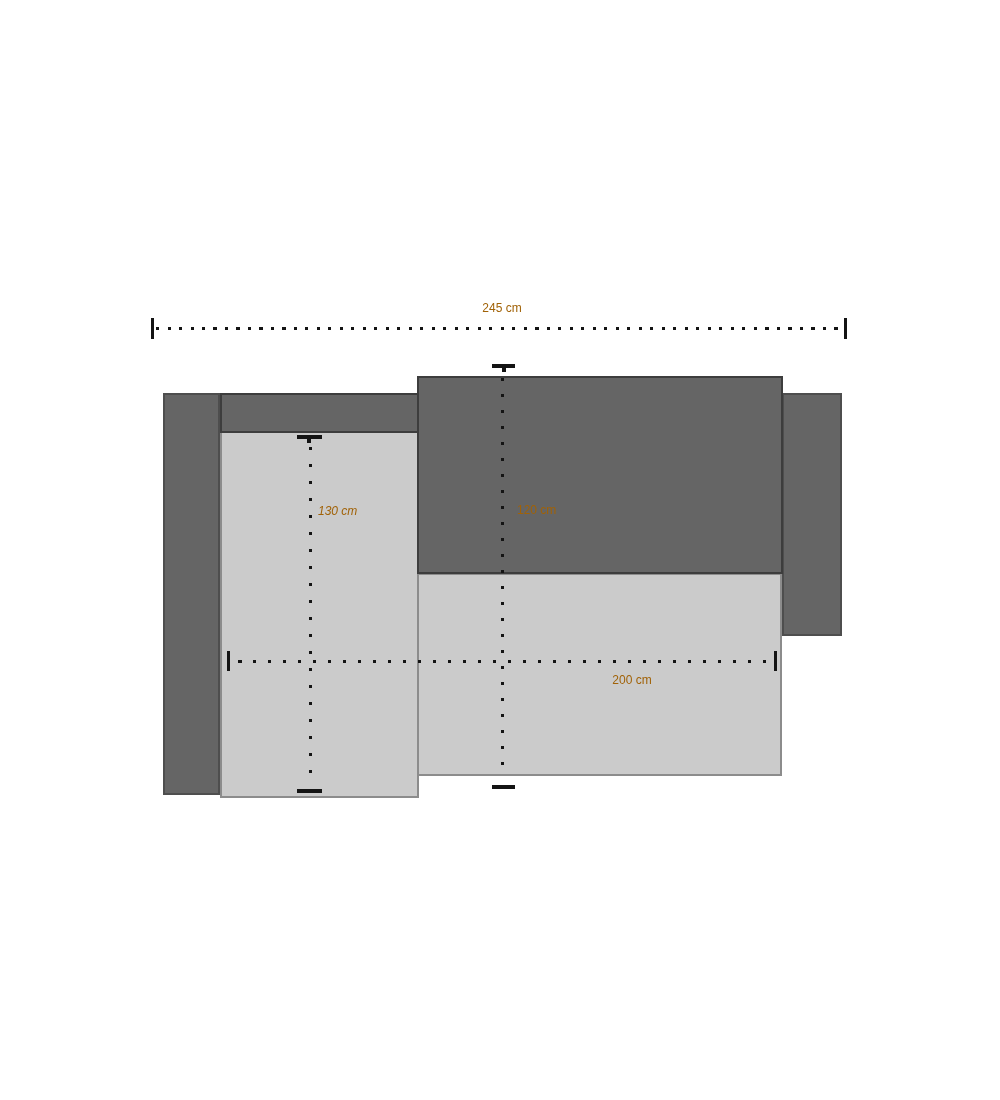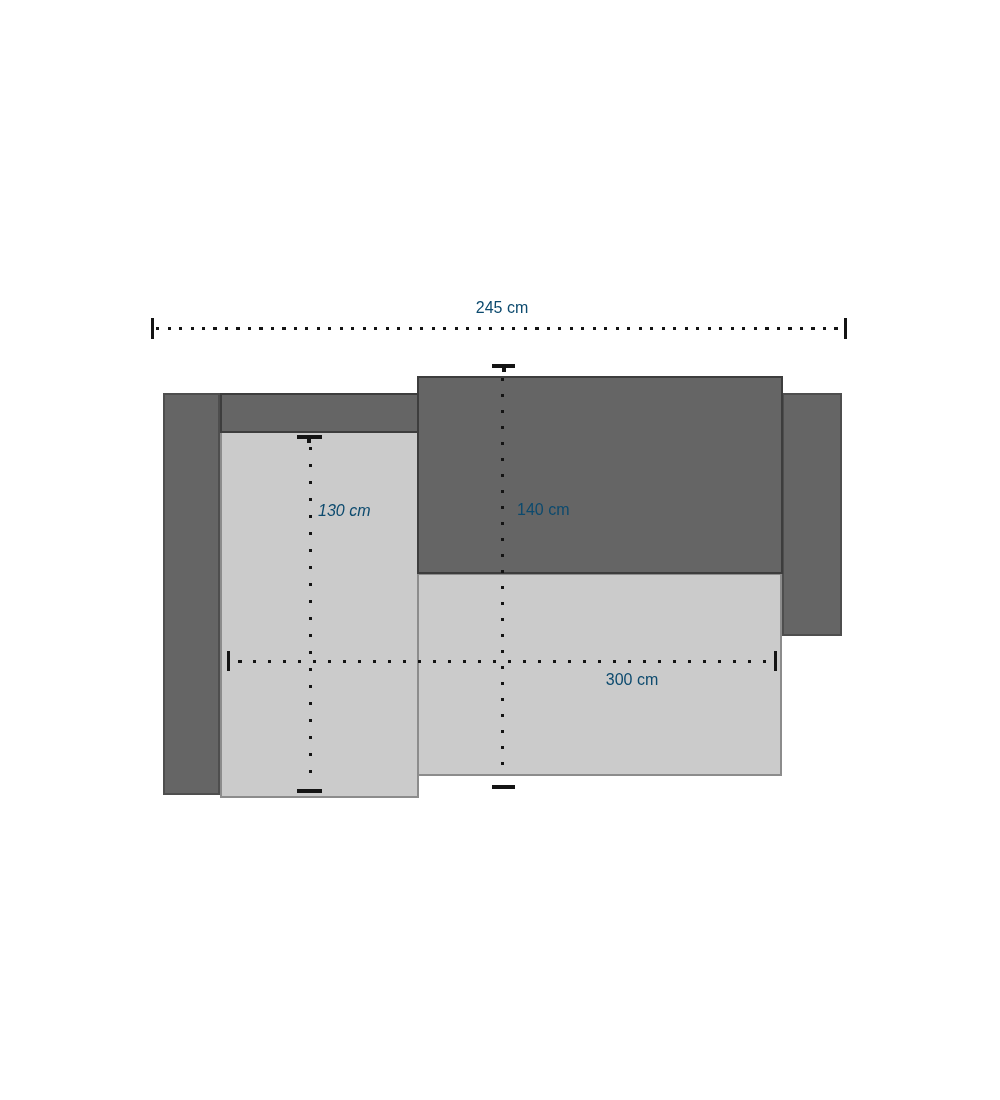--- a/index.html
+++ b/index.html
@@ -36,23 +36,23 @@
   .left-armrest  { left: 163px; top: 393px; width: 57px;  height: 402px; }
   .right-armrest { left: 782px; top: 393px; width: 60px;  height: 243px; }
   .chaise-seat   { left: 220px; top: 431px; width: 199px; height: 367px; }
   .main-seat     { left: 417px; top: 573px; width: 365px; height: 203px; }
   .back-strip    { left: 220px; top: 393px; width: 199px; height: 40px;  }
   .backrest-main { left: 417px; top: 376px; width: 366px; height: 198px; }
 
   
   .dim-label {
     position: absolute;
-    font-size: 16px;
+    font-size: 12px;
     line-height: 16px;
-    color: #0c4a6e;
+    color: #a16207;
     white-space: nowrap;
   }
   .label-245 { left: 502px; top: 300px; transform: translateX(-50%); }
   .label-200 { left: 632px; top: 672px; transform: translateX(-50%); }
   .label-130 { left: 318px; top: 503px; font-style: italic; }
   .label-140 { left: 517px; top: 502px; }
 
   .vtick {
     position: absolute;
     width: 3px;
@@ -127,20 +127,20 @@
   <div class="vtick t245-r"></div>
 
   <div class="htick stub-down t130-top"></div>
   <div class="dotline-v line-130"></div>
   <div class="htick t130-bot"></div>
   <div class="dim-label label-130">130 cm</div>
 
   <div class="htick stub-down t140-top"></div>
   <div class="dotline-v line-140"></div>
   <div class="htick t140-bot"></div>
-  <div class="dim-label label-140">140 cm</div>
+  <div class="dim-label label-140">120 cm</div>
 
   <div class="vtick t200-l"></div>
   <div class="dotline-h line-200"></div>
   <div class="vtick t200-r"></div>
-  <div class="dim-label label-200">300 cm</div>
+  <div class="dim-label label-200">200 cm</div>
 
 </div>
 
 </body></html>

